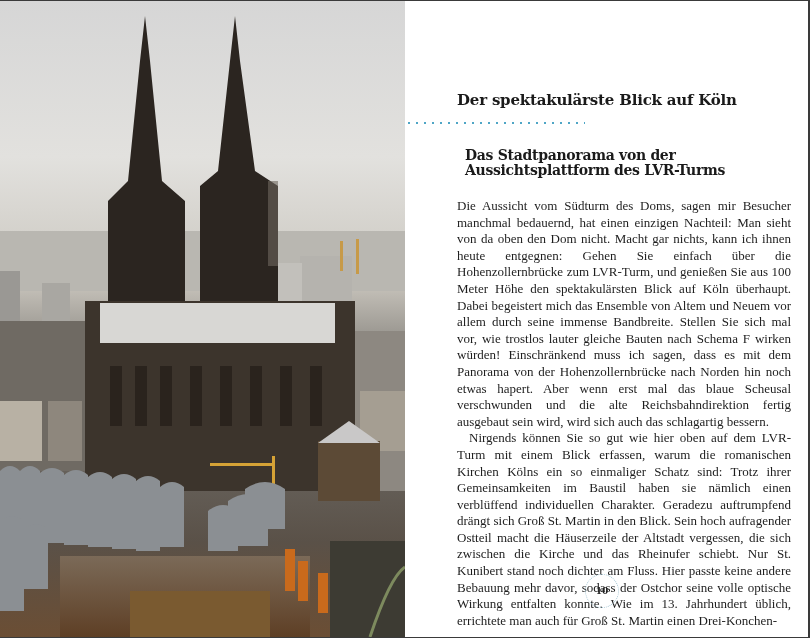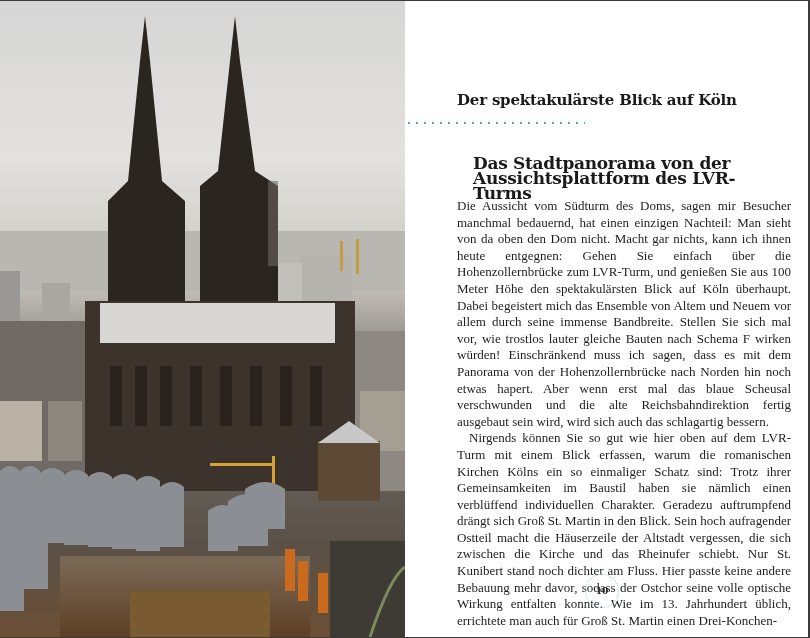--- a/index.html
+++ b/index.html
@@ -27,21 +27,21 @@
     font-size: 15px; color: #1a1a1a; margin: 0; letter-spacing: -0.2px;
   }
   .dots {
     position: absolute; left: 0; top: 120px; width: 180px; height: 4px;
     background-image: radial-gradient(circle, #4fa6c6 1px, transparent 1.3px);
     background-size: 8px 4px; background-repeat: repeat-x;
   }
   .subtitle {
     position: absolute; left: 52px; top: 139px; width: 300px;
     font-family: "DejaVu Serif", serif; font-weight: 600;
-    font-size: 17px; line-height: 15px; color: #1a1a1a; margin: 16px;
+    font-size: 14px; line-height: 15px; color: #1a1a1a; margin: 8px;
     letter-spacing: -0.3px;
   }
   .body-text {
     position: absolute; left: 52px; top: 197px; width: 334px;
     font-family: "Liberation Serif", serif; font-size: 13px;
     line-height: 16.6px; color: #1d1d1d; text-align: justify;
     hyphens: manual;
   }
   .body-text p { margin: 0; }
   .body-text p.indent { text-indent: 12px; }

